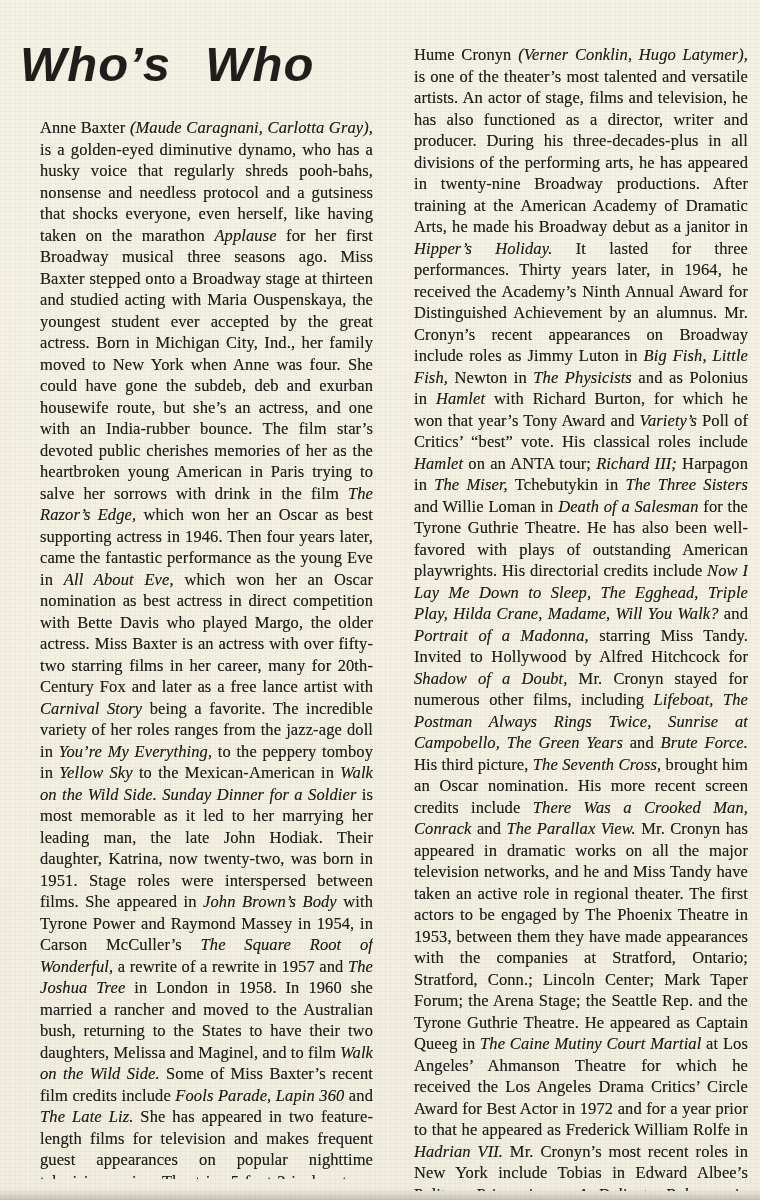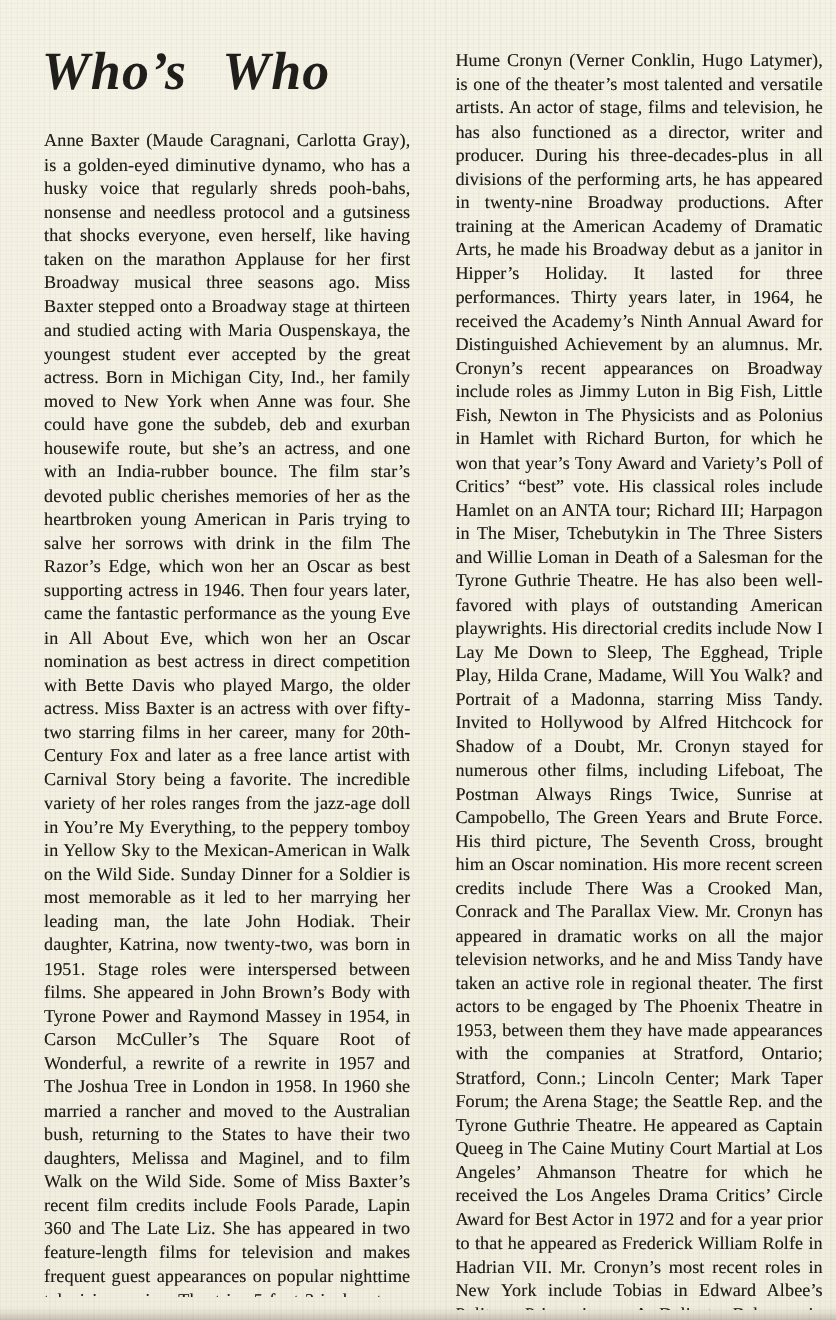--- a/index.html
+++ b/index.html
@@ -23,24 +23,24 @@
       linear-gradient(180deg, #f4f1e5 0%, #f3f0e2 55%, #f0edde 100%);
     font-family: "Liberation Serif", "DejaVu Serif", serif;
     color: var(--ink);
   }
   .sheet {
     position: absolute;
     inset: 0;
   }
   .headline {
     position: absolute;
-    left: 38px;
+    left: 20px;
     top: 40px;
     margin: 0;
-    font-family: Liberation Serif, serif;
+    font-family: Liberation Sans, sans-serif;
     font-size: 49px;
     line-height: 1;
     font-weight: 700;
     font-style: italic;
     letter-spacing: 1px;
     word-spacing: 0.40em;
     color: var(--ink);
   }
   .col {
     position: absolute;
@@ -58,21 +58,21 @@
     width: 333px;
     height: 1062px;
   }
   .col-right {
     left: 414px;
     top: 44px;
     width: 334px;
     height: 1147px;
   }
   .r-bold   { font-weight: 400; }
-  .r-italic { }
+  .r-italic { font-style: italic; }
   .bottom-shadow {
     position: absolute;
     left: 0;
     right: 0;
     bottom: 0;
     height: 12px;
     background: linear-gradient(180deg, rgba(95,90,72,0) 0%, rgba(95,90,72,0.10) 45%, rgba(95,90,72,0.30) 100%);
     pointer-events: none;
   }
 </style>

